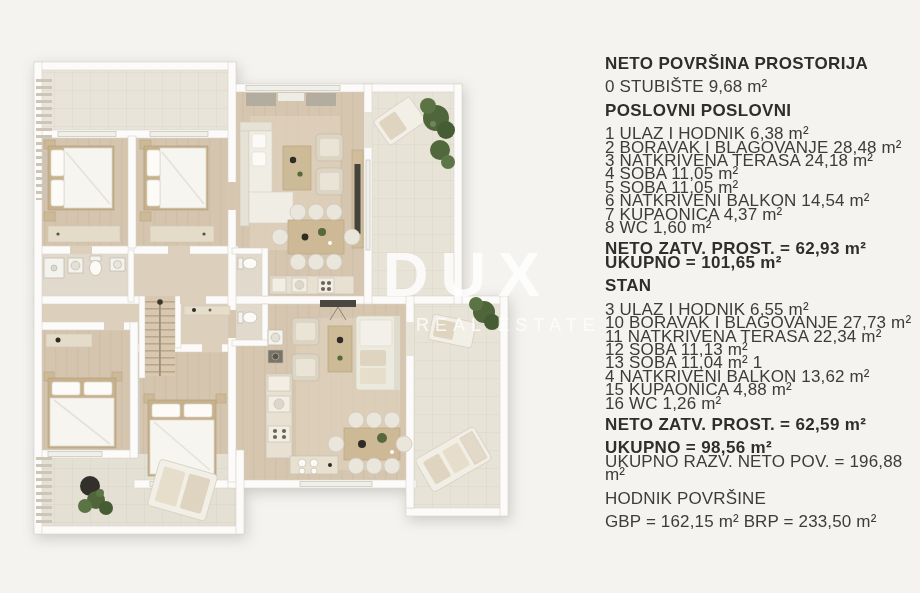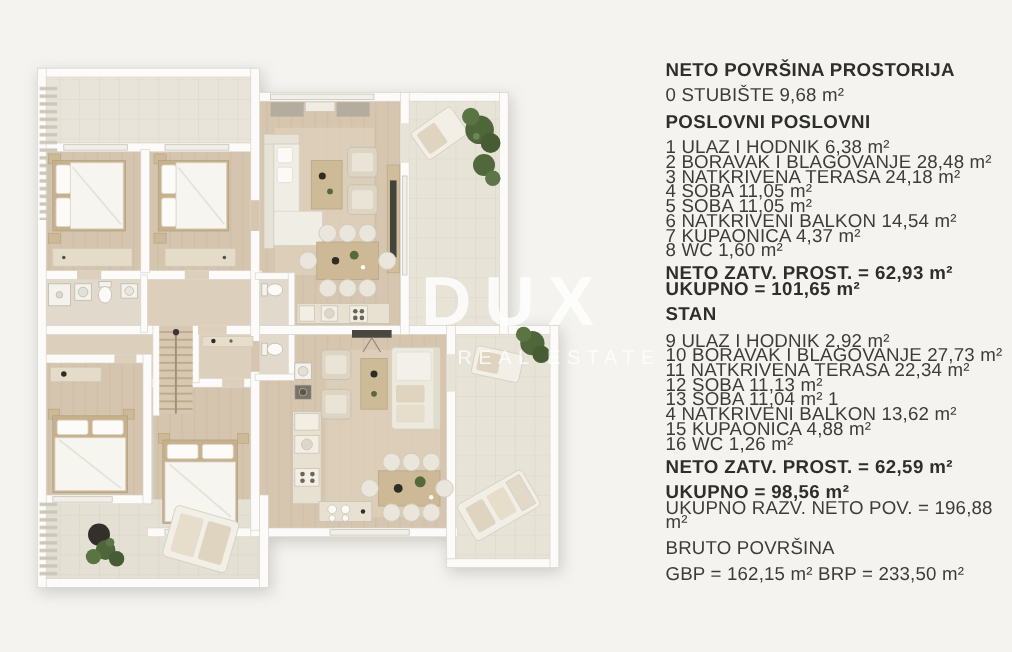--- a/index.html
+++ b/index.html
@@ -404,28 +404,28 @@
   <div>3 NATKRIVENA TERASA 24,18 m²</div>
   <div>4 SOBA 11,05 m²</div>
   <div>5 SOBA 11,05 m²</div>
   <div>6 NATKRIVENI BALKON 14,54 m²</div>
   <div>7 KUPAONICA 4,37 m²</div>
   <div>8 WC 1,60 m²</div>
   <div class="b gap8">NETO ZATV. PROST. = 62,93 m²</div>
   <div class="b">UKUPNO = 101,65 m²</div>
 
   <div class="b gap10">STAN</div>
-  <div class="gap10">9 ULAZ I HODNIK 2,92 m²</div>
+  <div class="gap10">3 ULAZ I HODNIK 6,55 m²</div>
   <div>10 BORAVAK I BLAGOVANJE 27,73 m²</div>
   <div>11 NATKRIVENA TERASA 22,34 m²</div>
   <div>12 SOBA 11,13 m²</div>
   <div>13 SOBA 11,04 m² 1</div>
   <div>4 NATKRIVENI BALKON 13,62 m²</div>
   <div>15 KUPAONICA 4,88 m²</div>
   <div>16 WC 1,26 m²</div>
   <div class="b gap8">NETO ZATV. PROST. = 62,59 m²</div>
 
   <div class="b gap10">UKUPNO = 98,56 m²</div>
   <div>UKUPNO RAZV. NETO POV. = 196,88 m²</div>
 
-  <div class="gap10">BRUTO POVRŠINA</div>
+  <div class="gap10">HODNIK POVRŠINE</div>
   <div class="gap10">GBP = 162,15 m² BRP = 233,50 m²</div>
 </div>
 
 </body></html>

